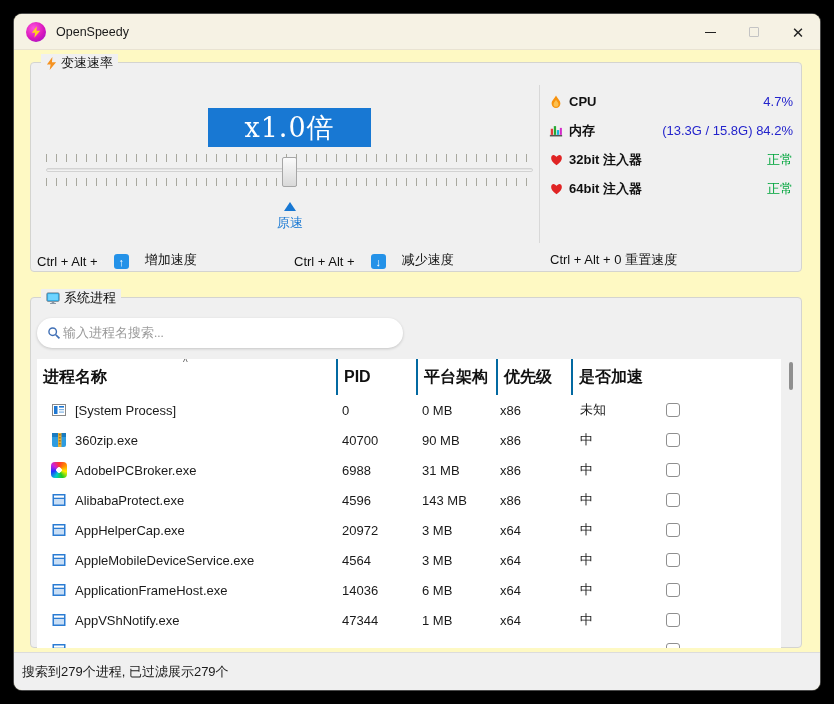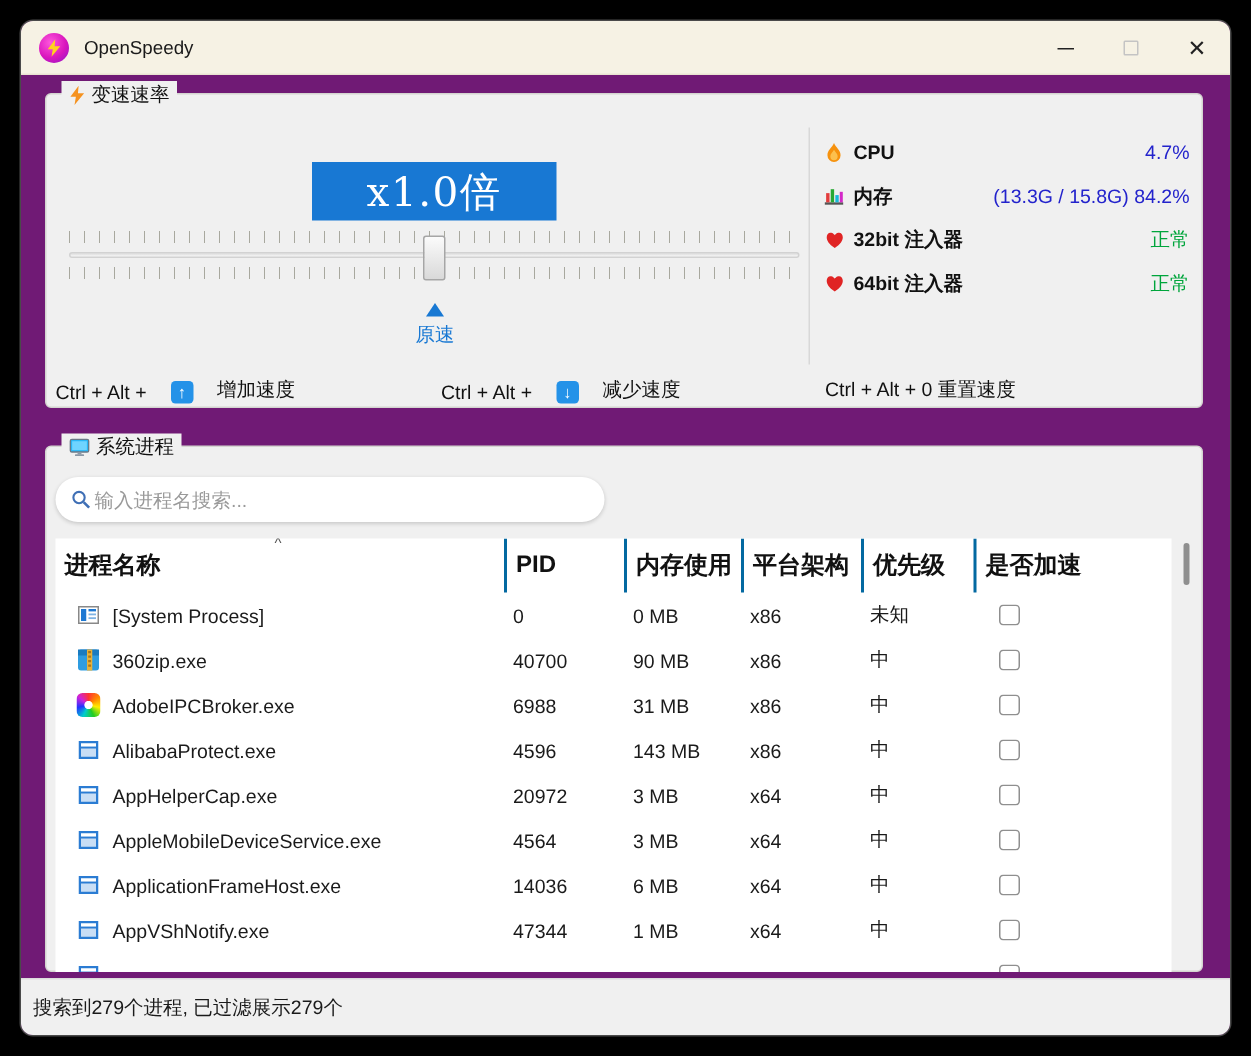--- a/index.html
+++ b/index.html
@@ -1,19 +1,19 @@
 <!DOCTYPE html>
 <html><head>
 <meta charset="utf-8">
 <style>
   * { margin:0; padding:0; box-sizing:border-box; }
   body { background:#000; font-family:"Liberation Sans", sans-serif; }
   .stage { position:relative; width:834px; height:704px; background:#000; overflow:hidden; }
   .window { position:absolute; left:14px; top:14px; width:806px; height:676px;
-            background:#701a75; border-radius:8px; overflow:hidden;
+            background:#fef9c3; border-radius:8px; overflow:hidden;
             box-shadow:0 0 0 1px #4a4a4a; }
 
   
   .titlebar { position:absolute; left:0; top:0; width:100%; height:36px;
               background:#f6f2e4; border-bottom:1px solid #e9e3d2;
               display:flex; align-items:center; padding-left:12px; }
   .logo { width:20px; height:20px; border-radius:50%;
           background:radial-gradient(circle at 38% 32%, #ff57dd, #d916bd 55%, #8a14c9);
           display:flex; align-items:center; justify-content:center; flex:0 0 auto; }
   .app-title { margin-left:10px; font-size:12.5px; color:#1a1a1a; }
@@ -61,21 +61,21 @@
   .sc1 { left:6px; } .sc2 { left:263px; } .sc3 { left:519px; }
   .key-ic { width:15px; height:15px; background:#2492e8; border-radius:3px; color:#fff;
             font-size:11px; font-weight:bold; display:inline-flex; align-items:center; justify-content:center; }
 
   
   .searchbox { position:absolute; left:6px; top:20px; width:366px; height:30px;
                background:#fff; border-radius:15px; box-shadow:0 1px 3px rgba(0,0,0,.18);
                display:flex; align-items:center; padding:0 10px; }
   .searchbox svg { flex:0 0 auto; }
   .searchbox input { border:none; outline:none; background:transparent; font-size:13px;
-                     color:#333; width:100%; margin-left:2px; font-family:Liberation Sans, sans-serif; }
+                     color:#333; width:100%; margin-left:2px; font-family:Liberation Serif, serif; }
   .searchbox input::placeholder { color:#9a9a9a; }
 
   
   .ptable { position:absolute; left:6px; top:61px; width:744px; height:289px;
             background:#fff; overflow:hidden; }
   .thead { display:flex; height:36px; position:relative; }
   .th { font-size:16px; font-weight:bold; color:#111; display:flex; align-items:center; padding-left:6px; }
   .th:first-child { padding-left:14px; }
   .th + .th { border-left:2px solid #0369a1; }
   .sort-caret { position:absolute; left:146px; top:-2px; font-size:10px; color:#555; }
@@ -221,21 +221,20 @@
             <line x1="10" y1="10" x2="14.2" y2="14.2" stroke="#3f6fb5" stroke-width="2"></line>
           </svg>
         <input type="text" placeholder="输入进程名搜索..." style="">
       </div>
 
       <div class="ptable">
         <div class="thead">
           <span class="sort-caret">^</span>
           <div class="th c0">进程名称</div>
           <div class="th c1">PID</div>
-          <div class="th c2">内存使用</div>
           <div class="th c3">平台架构</div>
           <div class="th c4">优先级</div>
           <div class="th c5">是否加速</div>
         </div>
         <div id="tbody">
             <div class="trow">
               <div class="td td-name c0">
                 <span class="picon">
                   <svg width="16" height="16" viewBox="0 0 16 16">
                     <rect x="1.5" y="2.5" width="13" height="11" fill="#fff" stroke="#888"></rect>

